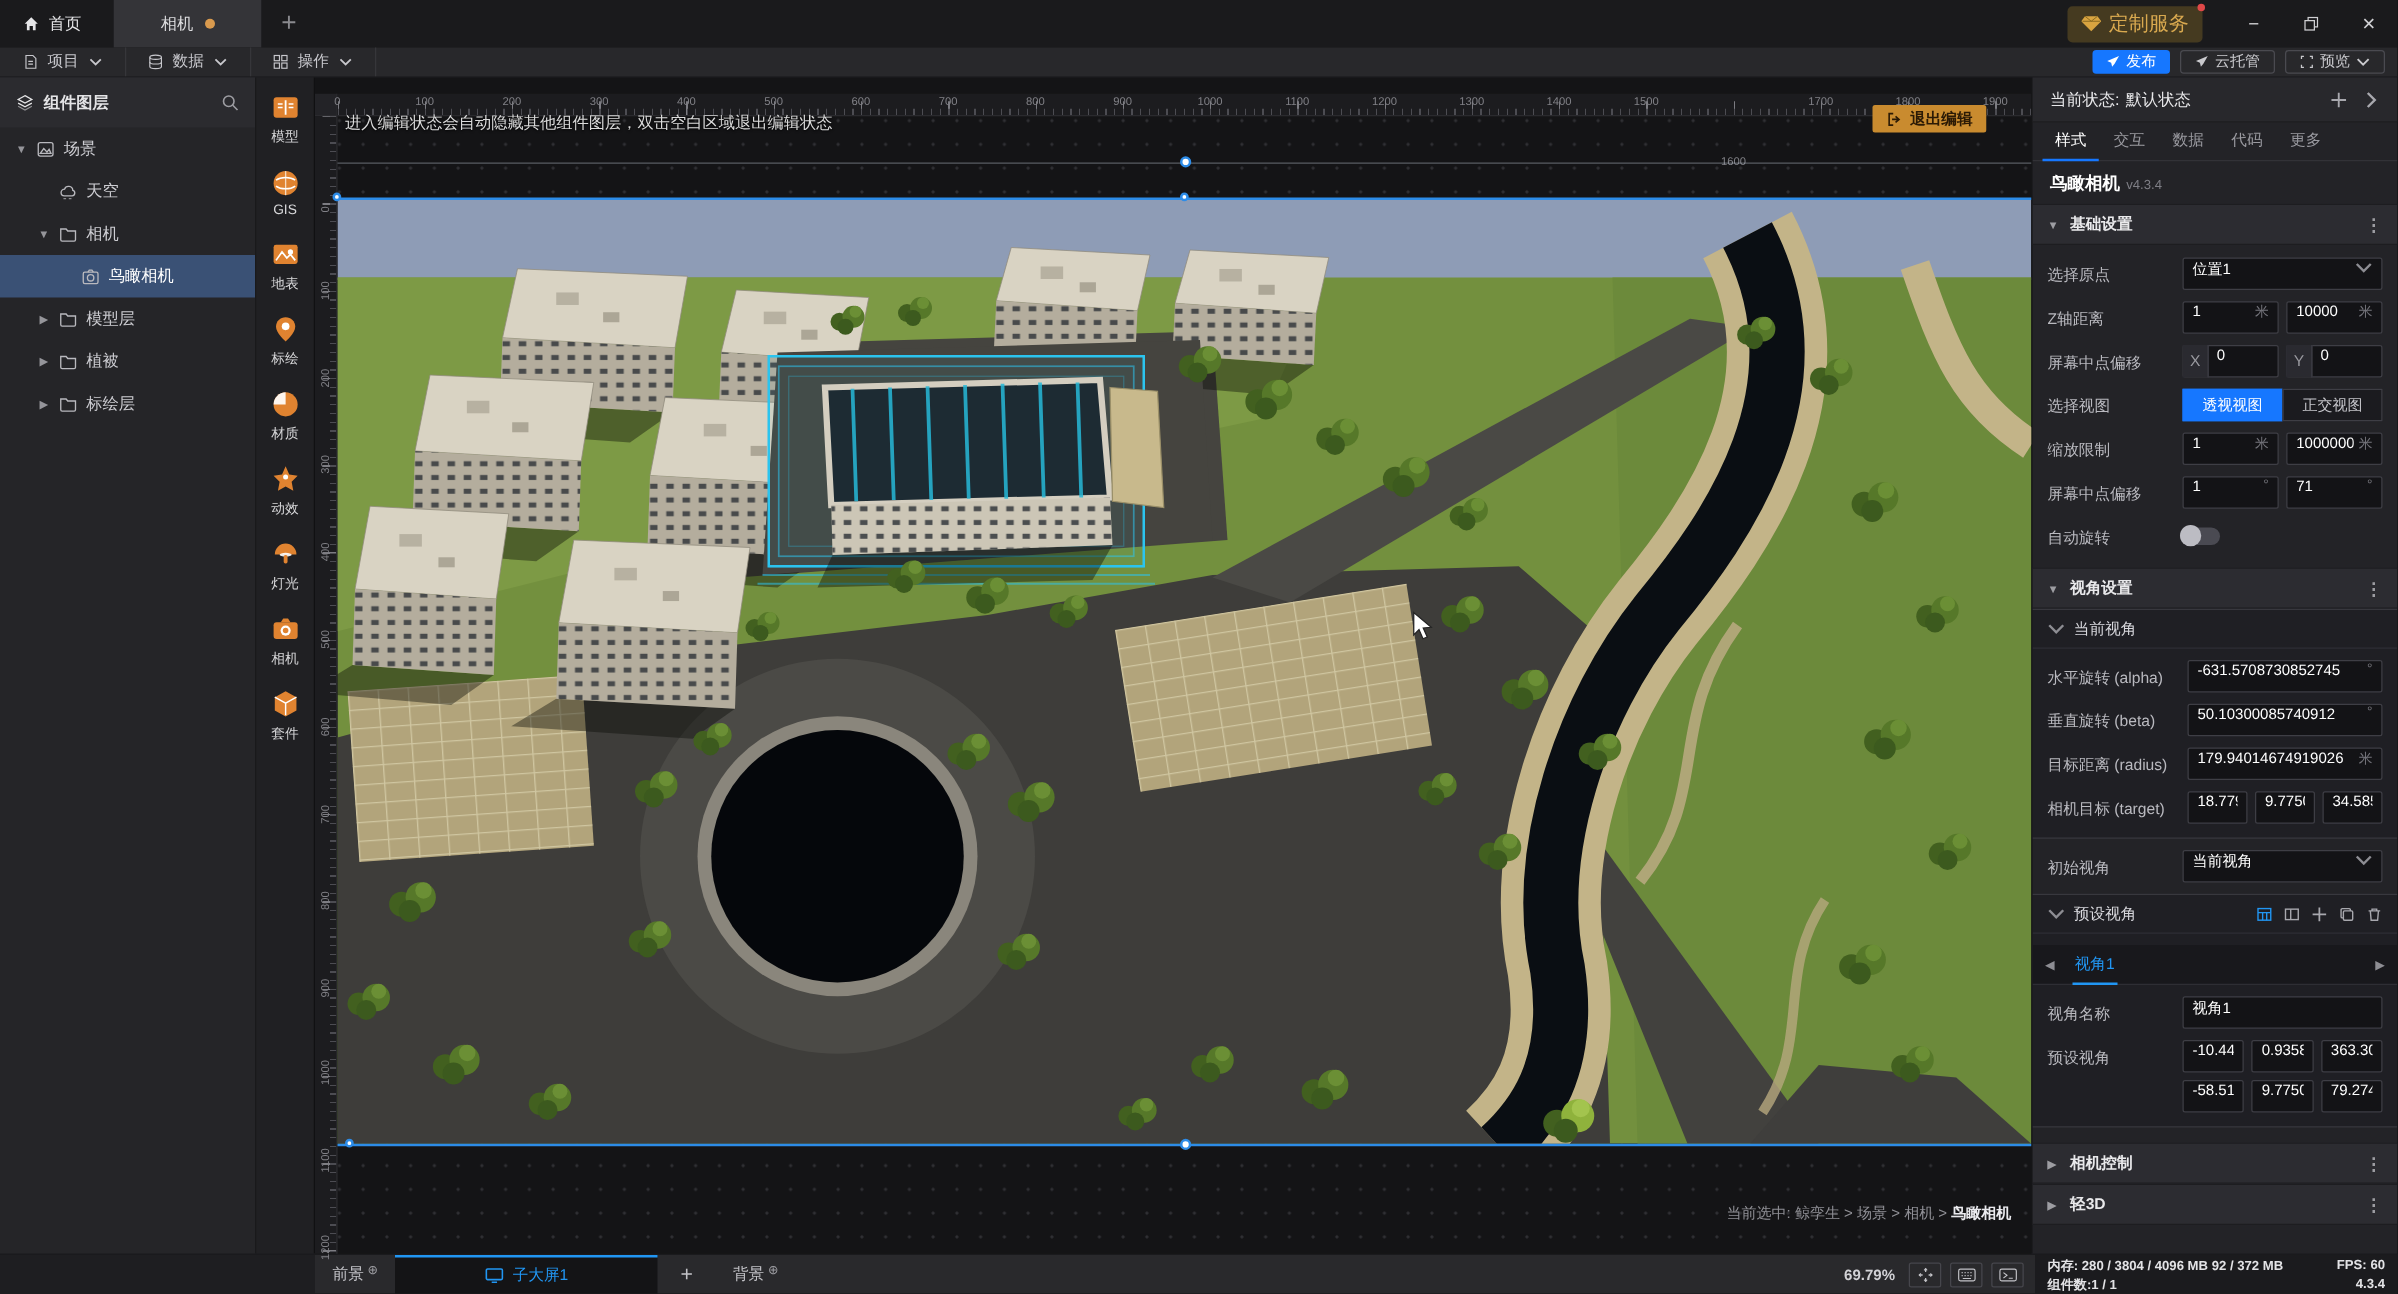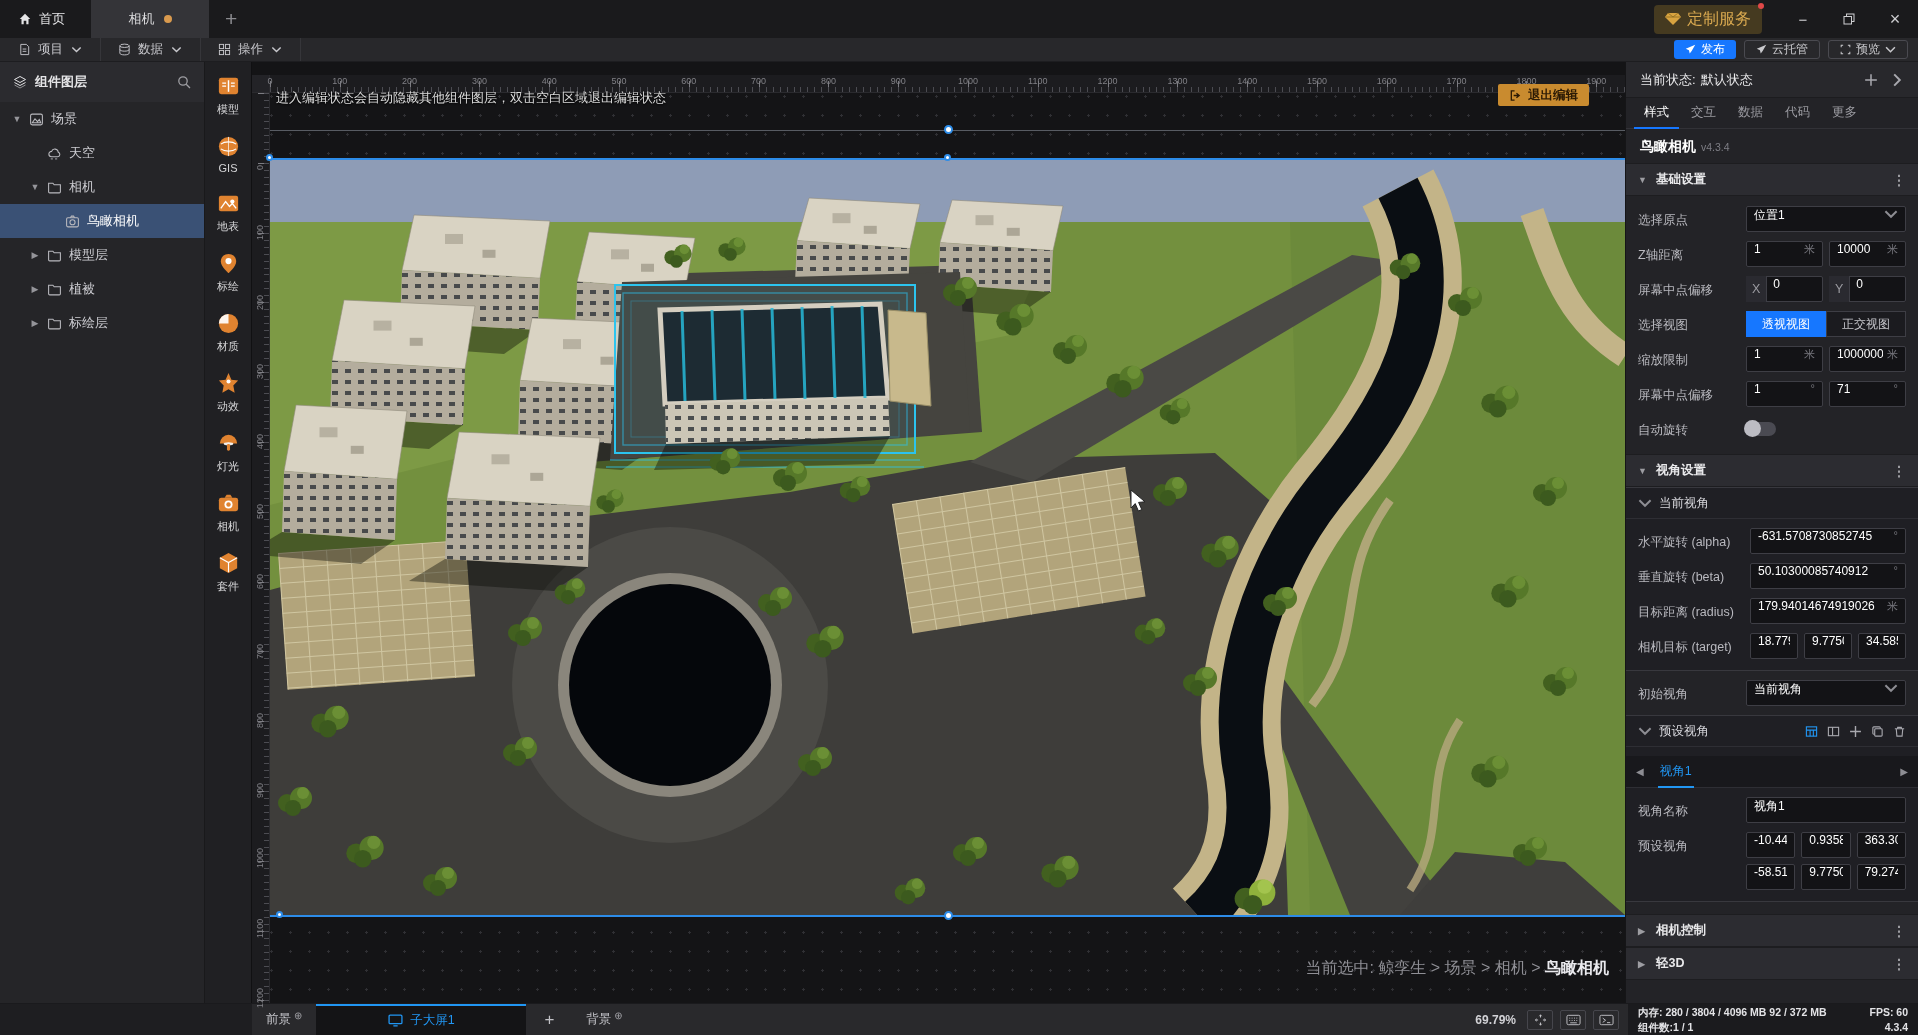--- a/index.html
+++ b/index.html
@@ -66,21 +66,21 @@
   .ruler-top .rnum { top:1px; transform:translateX(-50%); }
   .ruler-left .rnum { left:3px; transform:rotate(-90deg); transform-origin:left top; }
   .vp-hint { position:absolute; left:24px; top:27px; color:#dcdcdc; font-size:13px; text-shadow:0 1px 2px #000; z-index:6; white-space:nowrap; }
   .exit-btn { position:absolute; right:36px; top:22px; height:22px; background:#c98b2f; color:#2b1a05; display:flex; align-items:center; gap:6px; padding:0 11px; border-radius:2px; font-size:12.5px; font-weight:bold; z-index:7; cursor:pointer; }
   .exit-btn svg { width:13px; height:13px; }
   .scene { position:absolute; left:18px; top:98px; width:1355px; height:755px; z-index:2; cursor:grab; }
   .sel-faint { position:absolute; left:18px; right:0; top:68px; height:1px; background:rgba(190,200,215,.4); z-index:3; }
   .sel-line { position:absolute; left:18px; right:0; height:2px; background:#2d8ce8; z-index:4; }
   .sel-top { top:96px; } .sel-bot { top:853px; }
   .handle { position:absolute; width:9px; height:9px; border-radius:50%; background:#fff; border:2px solid #2d8ce8; z-index:5; cursor:move; }
-  .vp-status { position:absolute; right:16px; bottom:24px; font-size:16px; color:#8f8f95; z-index:6; }
+  .vp-status { position:absolute; right:16px; bottom:24px; font-size:12px; color:#8f8f95; z-index:6; }
   .vp-status b { color:#eaeaee; font-weight:bold; }
 
   
   .rightpanel { width:293px; background:#232327; border-left:1px solid #151517; display:flex; flex-direction:column; flex-shrink:0; font-size:12.5px; overflow:hidden; }
   .rp-state { height:36px; display:flex; align-items:center; padding:0 14px; gap:5px; color:#e9e9eb; font-size:13px; background:#28282c; border-bottom:1px solid #1c1c1f; }
   .rp-state .grp { margin-left:auto; display:flex; align-items:center; gap:12px; color:#a8a8ae; }
   .rp-state .grp .i { cursor:pointer; }
   .rp-tabs { height:31px; display:flex; align-items:center; gap:2px; padding:0 8px; border-bottom:1px solid #323237; }
   .rp-tab { padding:6px 10px; color:#9a9aa0; cursor:pointer; border-bottom:2px solid transparent; }
   .rp-tab.active { color:#fff; border-bottom-color:#1677ff; }
@@ -450,21 +450,21 @@
           <span class="rnum" style="left: 418.8px;">600</span>
           <span class="rnum" style="left: 488.6px;">700</span>
           <span class="rnum" style="left: 558.4px;">800</span>
           <span class="rnum" style="left: 628.2px;">900</span>
           <span class="rnum" style="left: 698px;">1000</span>
           <span class="rnum" style="left: 767.8px;">1100</span>
           <span class="rnum" style="left: 837.6px;">1200</span>
           <span class="rnum" style="left: 907.4px;">1300</span>
           <span class="rnum" style="left: 977.2px;">1400</span>
           <span class="rnum" style="left: 1047px;">1500</span>
-          <span class="rnum" style="left: 1116.8px;">1600</span>
+          <span class="rnum" style="left: 1116.8px; margin-top: 48px;">1600</span>
           <span class="rnum" style="left: 1186.6px;">1700</span>
           <span class="rnum" style="left: 1256.4px;">1800</span>
           <span class="rnum" style="left: 1326.2px;">1900</span>
         </div>
       <div class="ruler-left" id="rulerLeft">
           <span class="rnum" style="top: 77px;">0</span>
           <span class="rnum" style="top: 146.8px;">100</span>
           <span class="rnum" style="top: 216.6px;">200</span>
           <span class="rnum" style="top: 286.4px;">300</span>
           <span class="rnum" style="top: 356.2px;">400</span>

